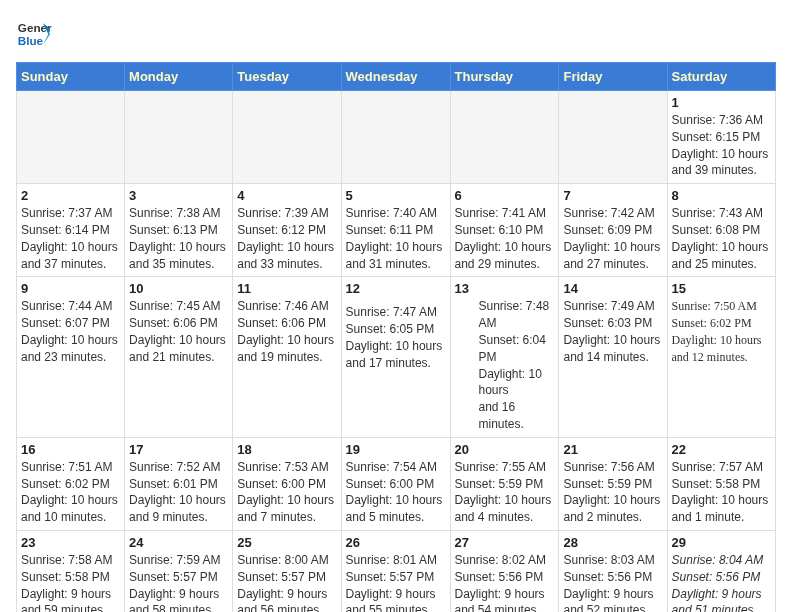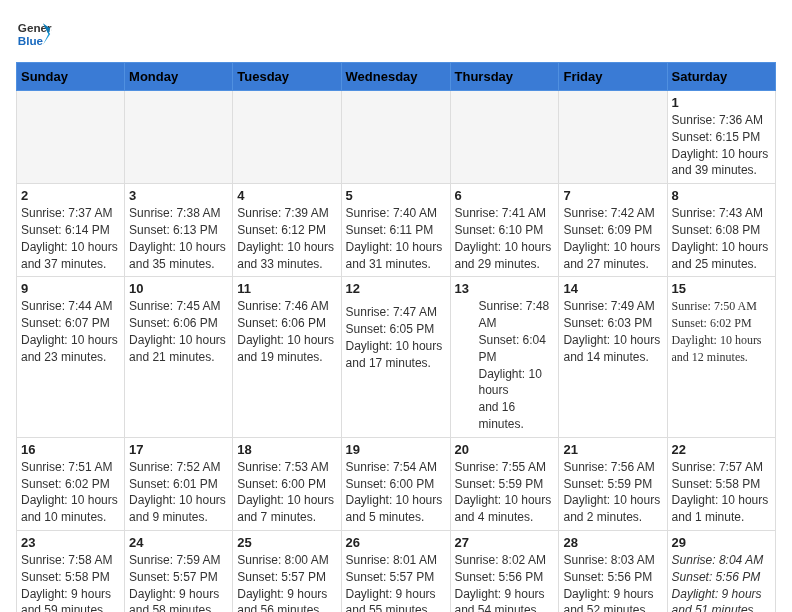--- a/index.html
+++ b/index.html
@@ -37,21 +37,21 @@
       font-size: 15px;
       color: #444;
     }
     .calendar {
       width: 100%;
       border-collapse: collapse;
       border: 1px solid #ccc;
     }
     .calendar th {
       background: #3a7bd5;
-      color: #000000;
+      color: #fef9c3;
       font-size: 13px;
       font-weight: bold;
       padding: 6px 4px;
       text-align: left;
       border: 1px solid #5090e0;
     }
     .calendar td {
       vertical-align: top;
       padding: 4px;
       border: 1px solid #ddd;

